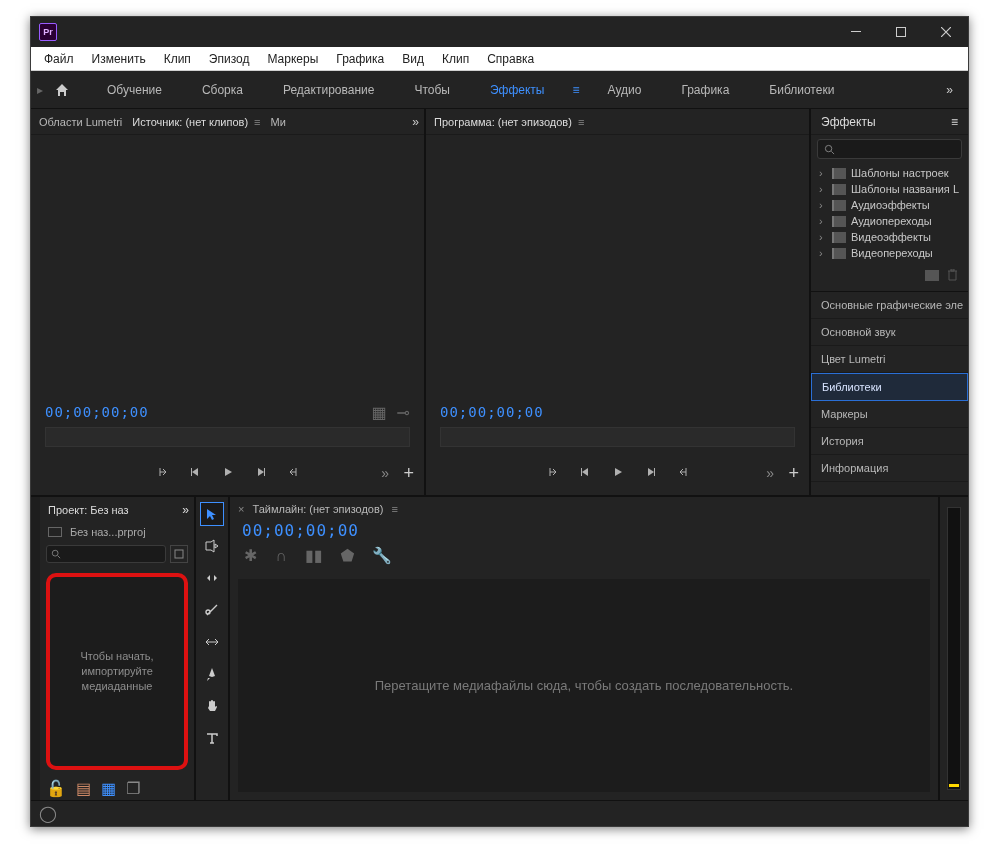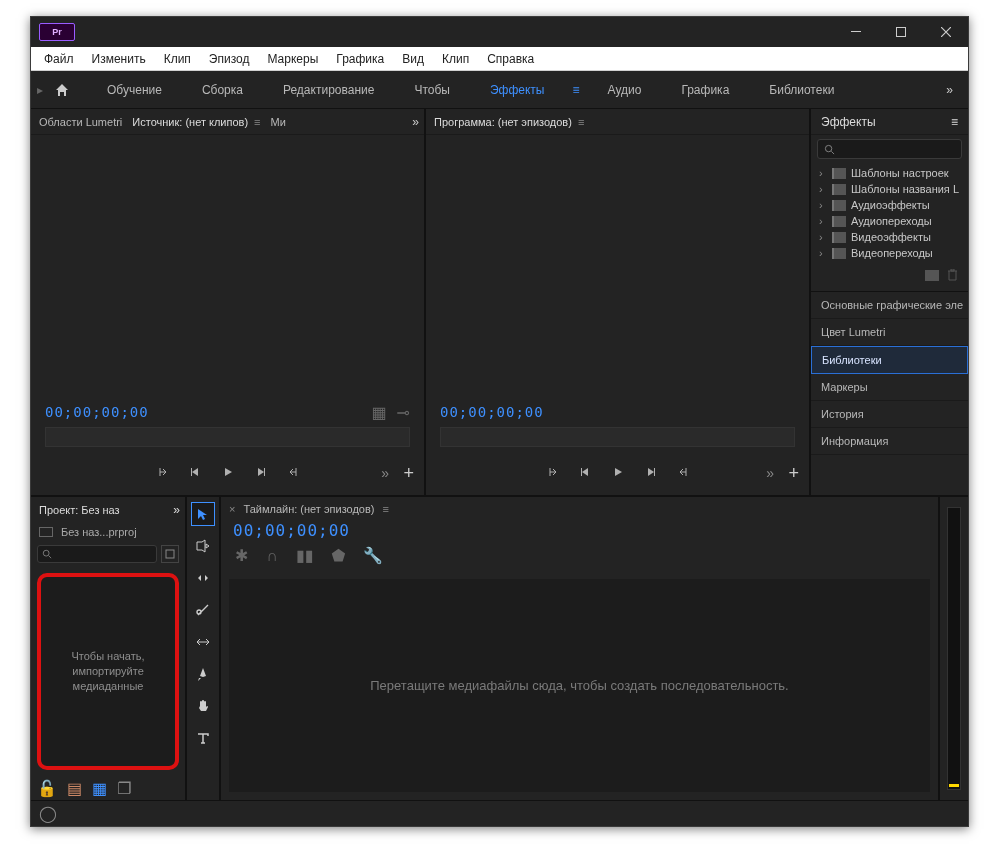--- a/index.html
+++ b/index.html
@@ -1,20 +1,20 @@
 <!DOCTYPE html>
 <html><head>
 <meta charset="utf-8">
 <style>
 * { margin: 0; padding: 0; box-sizing: border-box; font-family: "Segoe UI", Tahoma, sans-serif; user-select: none; }
 body { background: #fff; width: 997px; height: 861px; overflow: hidden; }
 .window { position: absolute; left: 30px; top: 16px; width: 939px; height: 811px; background: #1b1b1b; border: 1px solid #3a3a3a; box-shadow: 0 2px 10px rgba(0,0,0,.5); display: flex; flex-direction: column; }
 
 .titlebar { height: 30px; background: #232323; display: flex; align-items: center; color: #ccc; font-size: 12px; }
-.titlebar .appicon { width: 36px; height: 18px; margin: 0 8px; background: #2a0033; border: 1px solid #9a5cff; display: flex; align-items: center; justify-content: center; color: #e0b0ff; font-size: 9px; font-weight: bold; border-radius: 2px; }
+.titlebar .appicon { width: 18px; height: 18px; margin: 0 8px; background: #2a0033; border: 1px solid #9a5cff; display: flex; align-items: center; justify-content: center; color: #e0b0ff; font-size: 9px; font-weight: bold; border-radius: 2px; }
 .titlebar .title { flex: 0 0 auto; }
 .titlebar .spacer { flex: 1; }
 .winbtn { width: 45px; height: 30px; display: flex; align-items: center; justify-content: center; color: #ccc; }
 .winbtn svg { width: 10px; height: 10px; }
 
 .menubar { height: 24px; background: #fff; display: flex; align-items: center; padding: 0 4px; font-size: 12px; color: #222; border-bottom: 1px solid #d0d0d0; }
 .menubar .mi { padding: 2px 9px; }
 
 .workspacebar { height: 38px; background: #232323; display: flex; align-items: center; padding: 0 6px; gap: 0; color: #b8b8b8; font-size: 12px; border-bottom: 1px solid #111; }
 .ws-home { width: 30px; height: 30px; display: flex; align-items: center; justify-content: center; color: #ccc; margin-right: 10px; }
@@ -51,21 +51,21 @@
 .eff-search svg { width:11px; height:11px; color:#888; }
 .eff-tree { padding:2px 0; }
 .eff-item { display:flex; align-items:center; gap:5px; padding:2px 8px; color:#c8c8c8; font-size:11px; white-space:nowrap; overflow:hidden; }
 .eff-item .chev { color:#888; width:8px; }
 .eff-item .folder { width:14px; height:11px; background:#555; border-left:2px solid #777; }
 .eff-footer { display:flex; justify-content:flex-end; gap:8px; padding:4px 10px 6px; color:#666; }
 .eff-panel-list { border-top:1px solid #111; }
 .eff-pi { padding:7px 10px; color:#b8b8b8; font-size:11px; border-bottom:1px solid #1a1a1a; cursor:pointer; white-space:nowrap; overflow:hidden; }
 .eff-pi.selected { border:1px solid #2a6fd6; background:#1f2a3a; color:#d8e4ff; }
 
-.col-project { width:156px; border-right:2px solid #111; display:flex; flex-direction:column; background:#232323; }
+.col-project { width:156px; border-right:2px solid #111; display:flex; flex-direction:column; background:#232323;margin-left:9px; }
 .proj-tabs { height:26px; display:flex; align-items:center; padding:0 8px; color:#dcdcdc; font-size:11px; justify-content:space-between; }
 .proj-bin { display:flex; align-items:center; gap:8px; padding:3px 8px; color:#aaa; font-size:11px; }
 .proj-bin .bin-icon { width:14px; height:10px; border:1px solid #666; }
 .proj-search { margin:4px 6px; display:flex; align-items:center; gap:4px; }
 .proj-search .sinput { flex:1; height:18px; background:#1a1a1a; border:1px solid #3a3a3a; border-radius:3px; display:flex; align-items:center; padding:0 4px; }
 .proj-search .sinput svg { width:10px; height:10px; color:#888; }
 .proj-search .after { width:18px; height:18px; border:1px solid #444; display:flex; align-items:center; justify-content:center; color:#888; }
 .import-box { margin:6px; flex:1; border:4px solid #d11; border-radius:10px; background:#1c1c1c; display:flex; align-items:center; justify-content:center; text-align:center; color:#8e8e8e; font-size:11px; padding:4px; line-height:1.35; }
 .proj-footer { height:24px; display:flex; align-items:center; gap:10px; padding:0 6px; color:#888; }
 .proj-footer .lock { color:#3fbf3f; }
@@ -276,20 +276,21 @@
         <div class="eff-footer">
           <span><svg width="14" height="11" viewBox="0 0 14 11">
                 <rect width="14" height="11" fill="#555"></rect>
               </svg></span>
           <span style="color:#555"><svg width="11" height="12" viewBox="0 0 11 12">
                 <path d="M1 2h9M2 2v9h7V2M4 0h3v2H4z" fill="none" stroke="currentColor"></path>
               </svg></span>
         </div>
         <div class="eff-panel-list">
           <div class="eff-pi">Основные графические эле</div>
+          <div class="eff-pi">Основной звук</div>
           <div class="eff-pi">Цвет Lumetri</div>
           <div class="eff-pi selected">Библиотеки</div>
           <div class="eff-pi">Маркеры</div>
           <div class="eff-pi">История</div>
           <div class="eff-pi">Информация</div>
         </div>
       </div>
     </div>
 
     <div class="row2">

